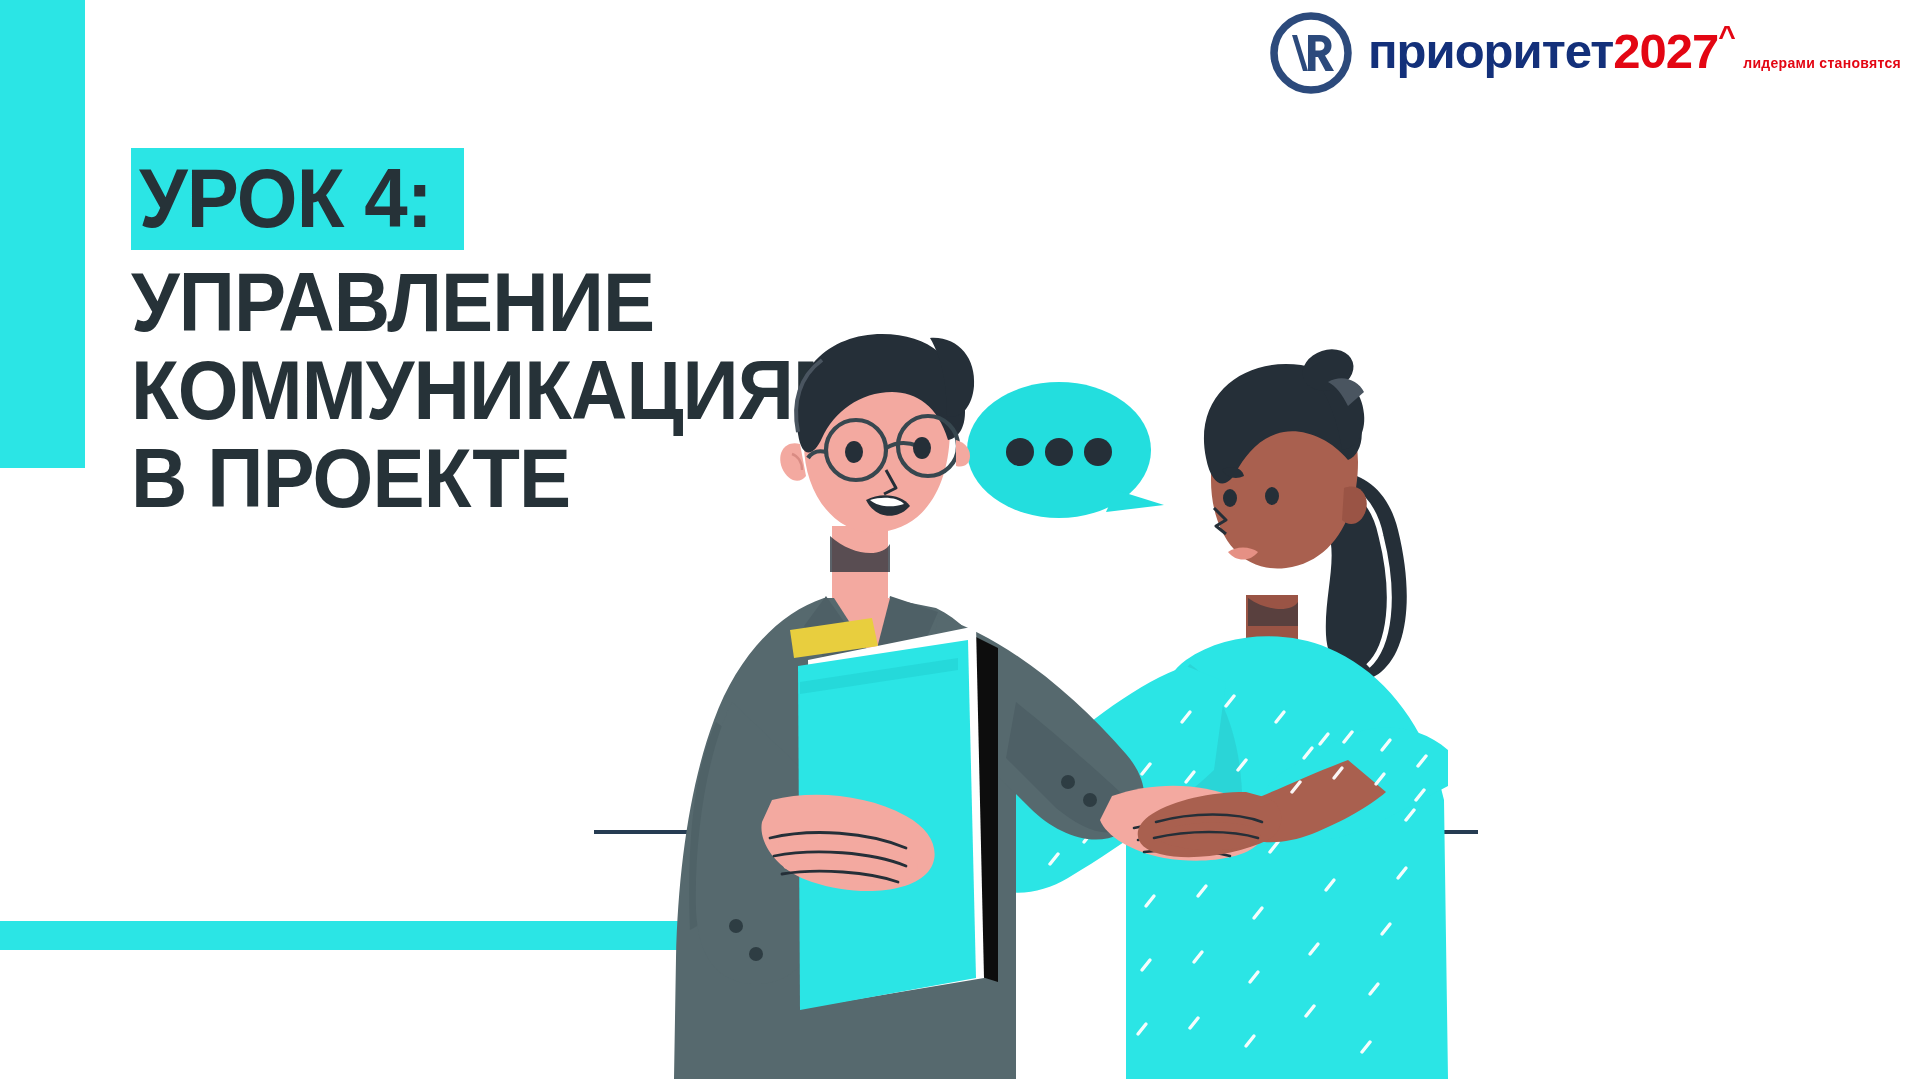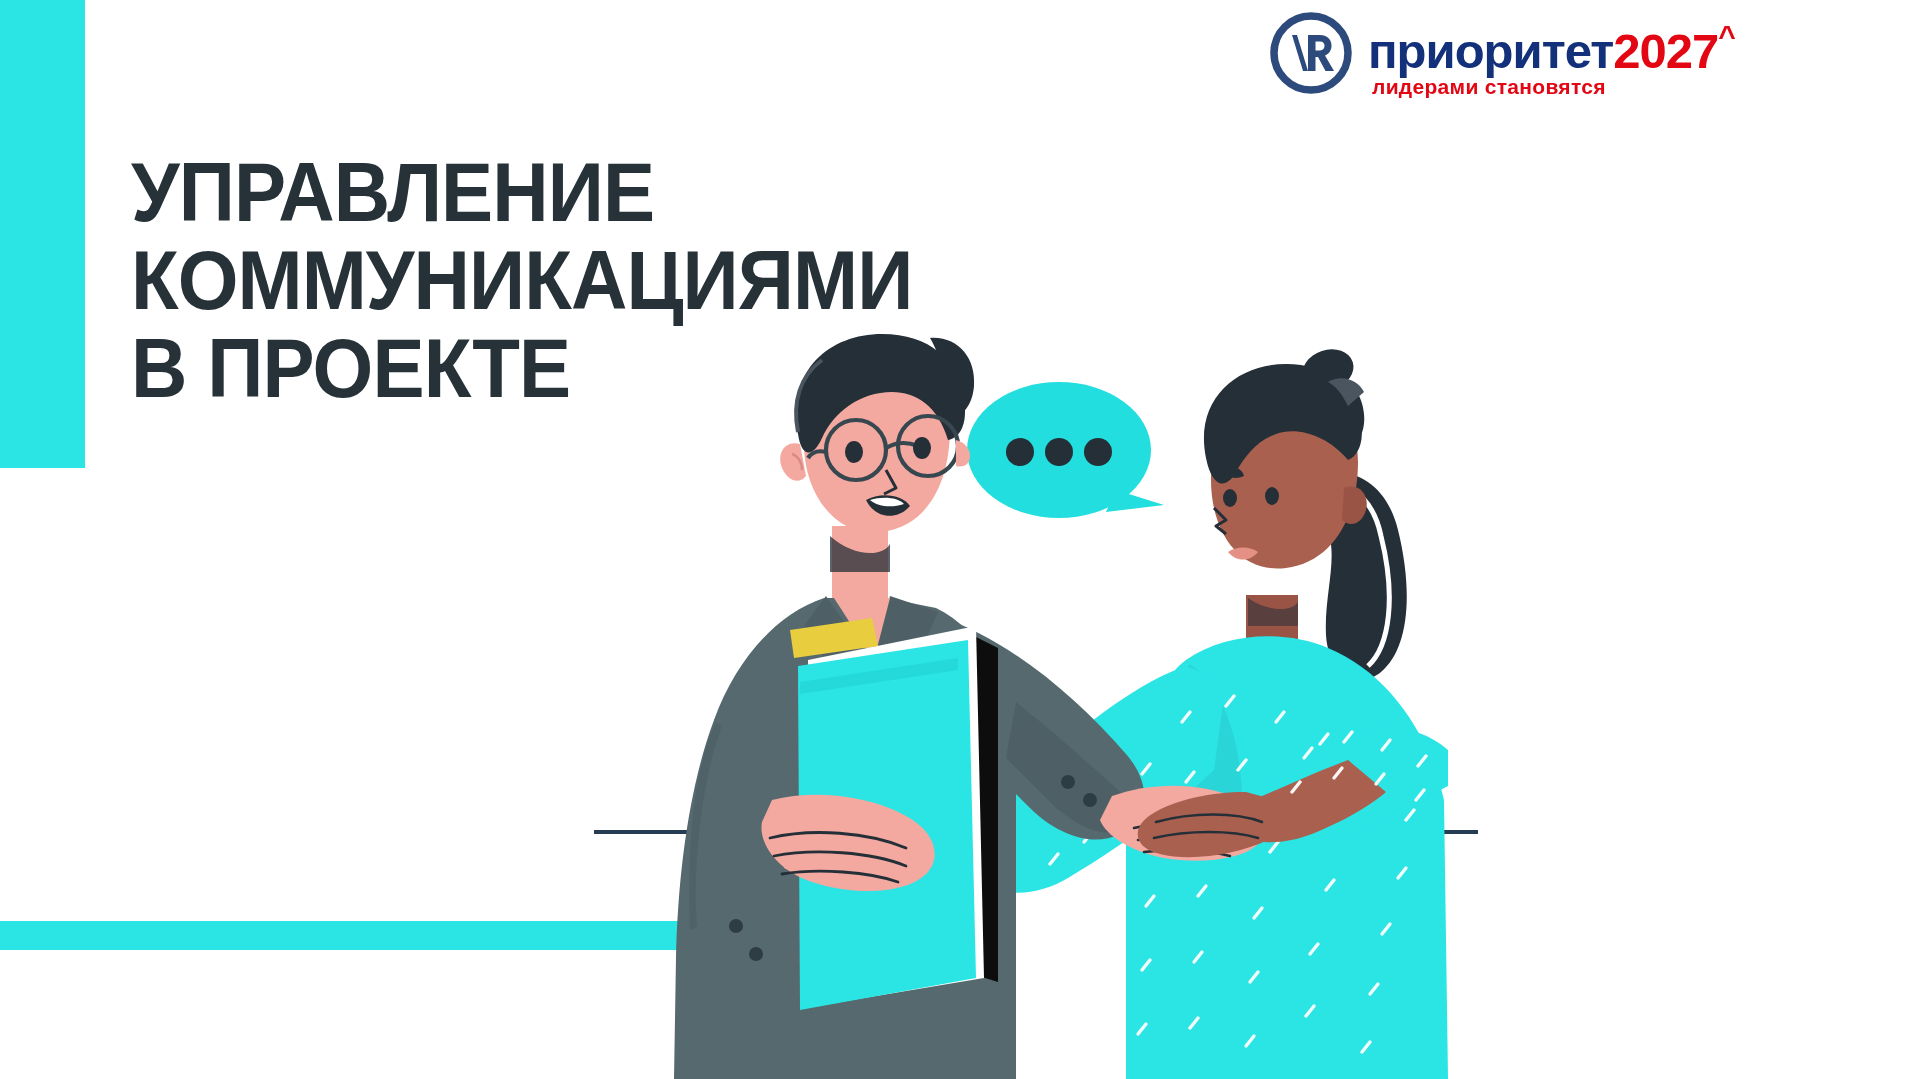--- a/index.html
+++ b/index.html
@@ -30,21 +30,21 @@
   .logo-mark{width:86px;height:86px;flex:0 0 auto;}
   .logo-text{margin-left:14px;padding-top:12px;}
   .logo-line1{
     font-size:49px;line-height:0.95;font-weight:bold;
     letter-spacing:-1px;white-space:nowrap;
   }
   .logo-word-prio{color:#13307A;}
   .logo-word-2030{color:#E30613;}
   .logo-caret{color:#E30613;font-size:30px;vertical-align:22px;}
   .logo-line2{
-    color:#E30613;font-size:21px;font-weight:bold;
+    color:#E30613;font-size:14px;font-weight:bold;
     letter-spacing:0.3px;margin-top:6px;white-space:nowrap;
     text-align:left;padding-left:4px;
   }
 
   
   .title-block{
     position:absolute;left:131px;top:148px;
   }
   .title-line{
     font-size:84px;
@@ -92,20 +92,21 @@
                  C56.5 38.4 55 40.4 52 40.4 L47.5 40.4 Z" fill="#2C4A7C"></path>
       </svg>
     </span>
     <span class="logo-text">
       <span class="logo-line1"><span class="logo-word-prio">приоритет</span><span class="logo-word-2030">2027</span><span class="logo-caret">^</span></span>
       <span class="logo-line2">лидерами становятся</span>
     </span>
   </div>
 
   <div class="title-block">
+    <div class="title-line lesson"><span class="inner">УРОК 4:</span></div>
     <div class="title-line">УПРАВЛЕНИЕ</div>
     <div class="title-line">КОММУНИКАЦИЯМИ</div>
     <div class="title-line">В ПРОЕКТЕ</div>
   </div>
 
   <div class="illo">
     <svg viewBox="0 0 900 749" xmlns="http://www.w3.org/2000/svg">
 
       <g>
         <ellipse cx="473" cy="120" rx="92" ry="68" fill="#23DEDE"></ellipse>

